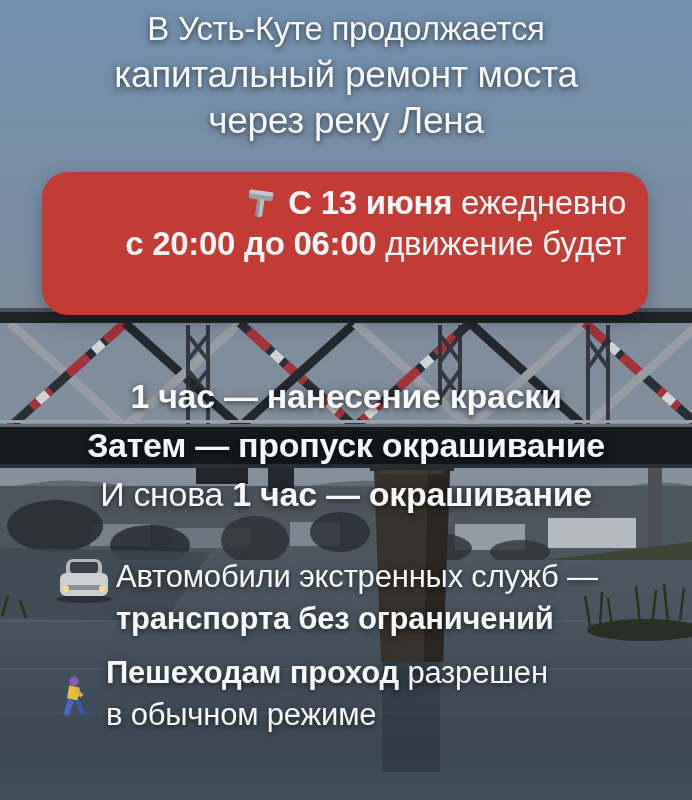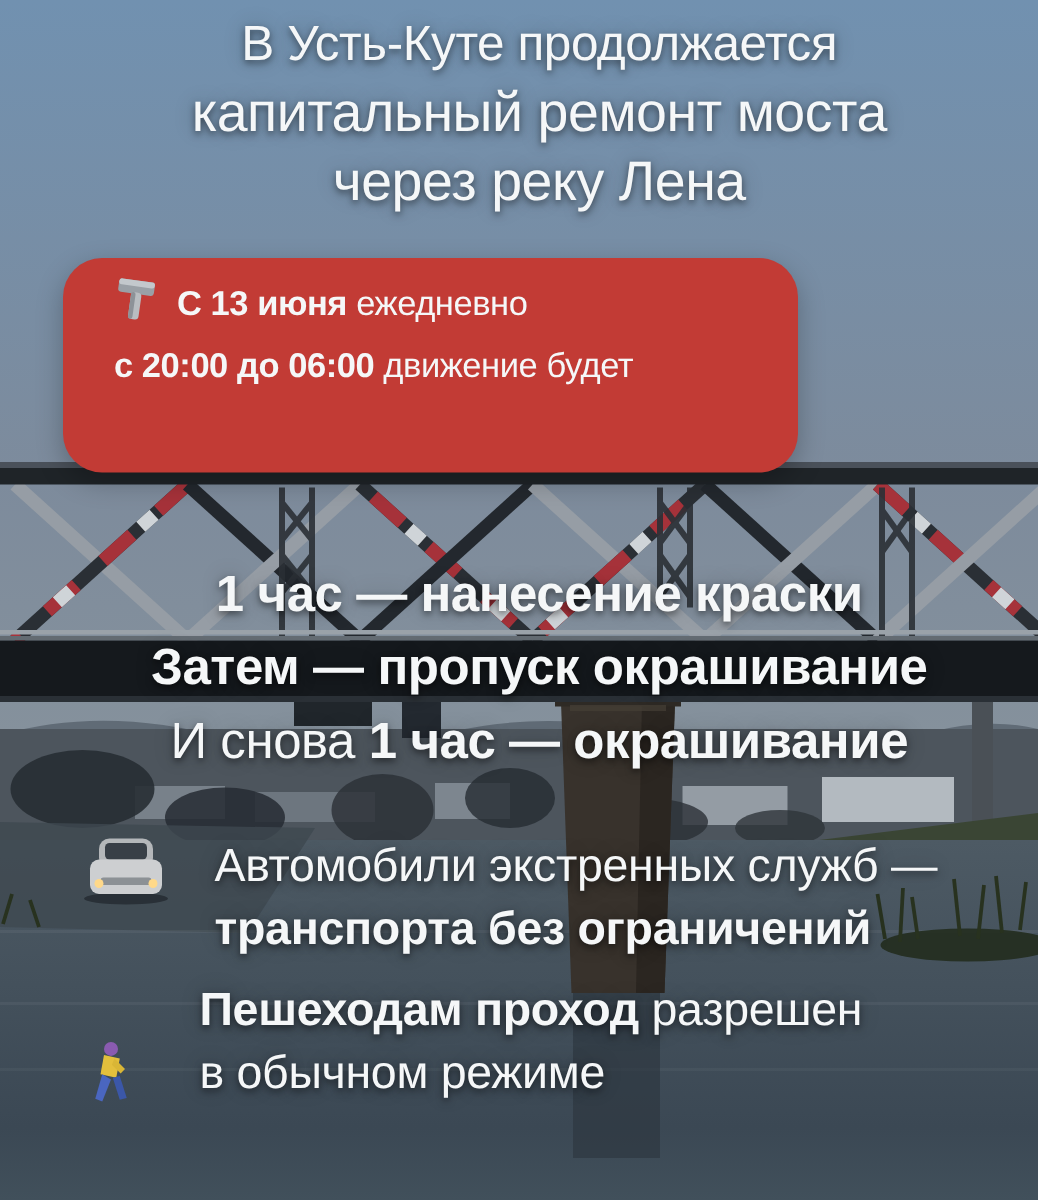--- a/index.html
+++ b/index.html
@@ -6,43 +6,44 @@
     --sky-top:#7191b0; --sky-mid:#85919c; --water-top:#4d5a64; --water-bottom:#3b4854;
     --alert-bg:#c23b35; --text:#f5f7f8;
   }
   *{margin:0;padding:0;box-sizing:border-box;}
   html,body{background:#20262c;}
   .page{
     position:relative;width:692px;height:800px;overflow:hidden;
     font-family:"Liberation Sans", sans-serif;color:var(--text);
   }
   .scene{position:absolute;inset:0;z-index:0;}
-  .txt{text-shadow:0 2px 5px rgba(0,0,0,.5), 0 0 14px rgba(0,0,0,.22);margin-left:27px;}
+  .txt{text-shadow:0 2px 5px rgba(0,0,0,.5), 0 0 14px rgba(0,0,0,.22);}
   .b{font-weight:bold;}
   
   .headline{position:absolute;top:6px;left:0;right:0;z-index:2;text-align:center;letter-spacing:-.3px;}
   .headline .l1{font-size:33px;line-height:46px;font-weight:normal;}
   .headline .l2,.headline .l3{font-size:37px;line-height:46px;font-weight:normal;}
   
   .alert{
-    position:absolute;z-index:3;left:42px;top:172px;width:490px;height:143px;
+    position:absolute;z-index:3;left:42px;top:172px;width:606px;height:143px;
     background:var(--alert-bg);border-radius:26px;padding:10px 22px 10px 34px;
-    font-size:23px;line-height:41px;letter-spacing:-.3px;
+    font-size:33px;line-height:41px;letter-spacing:-.3px;
     box-shadow:0 6px 18px rgba(0,0,0,.25);
+    text-align:right;
   }
   .alert .icon{display:inline-block;width:30px;height:30px;vertical-align:-4px;margin-right:12px;}
   
   .schedule{position:absolute;z-index:2;top:372px;left:0;right:0;text-align:center;
     font-size:34px;line-height:49px;font-weight:bold;letter-spacing:-.3px;}
   .schedule .reg{font-weight:normal;}
   
   .emergency{position:absolute;z-index:2;left:116px;top:556px;font-size:31px;line-height:42px;letter-spacing:-.2px;}
   .emergency .l2{font-weight:bold;}
   
-  .peds{position:absolute;z-index:2;left:60px;top:652px;display:flex;align-items:flex-end;}
+  .peds{position:absolute;z-index:2;left:60px;top:652px;display:flex;align-items:center;}
   .peds .icon{width:28px;height:42px;margin-top:6px;margin-right:18px;flex:0 0 auto;}
   .peds .lines{font-size:31px;line-height:42px;letter-spacing:-.2px;}
 </style>
 </head>
 <body>
 
 <div class="page">
 
   <svg class="scene" viewBox="0 0 692 800" preserveAspectRatio="none" aria-hidden="true">
     <defs>

